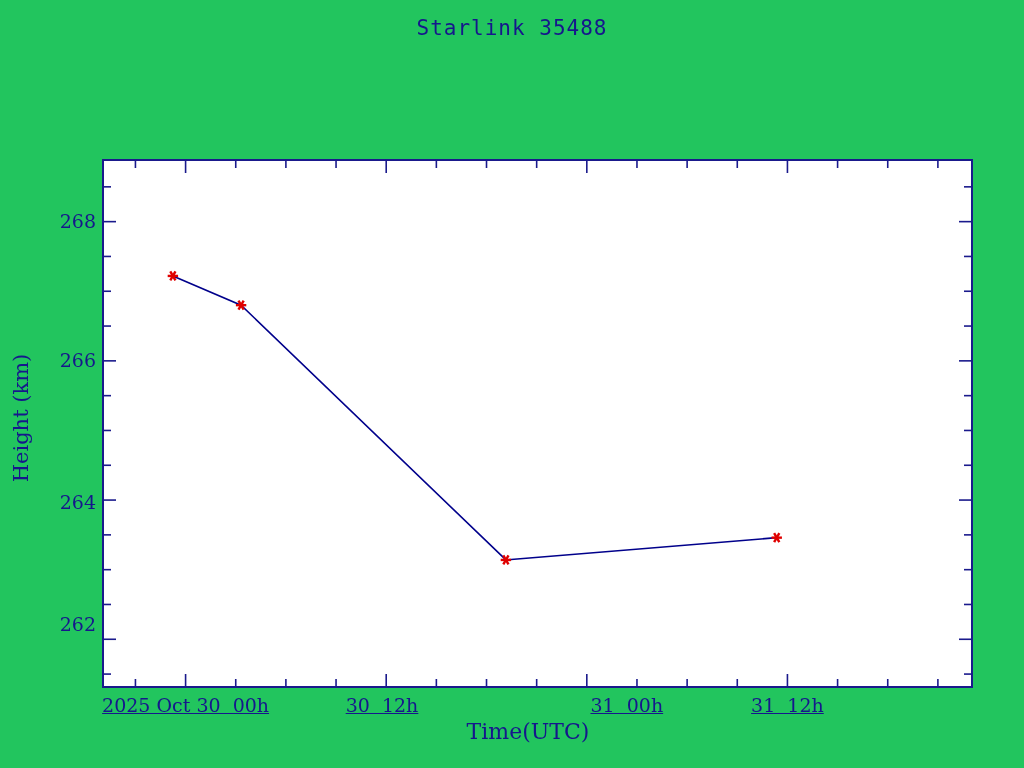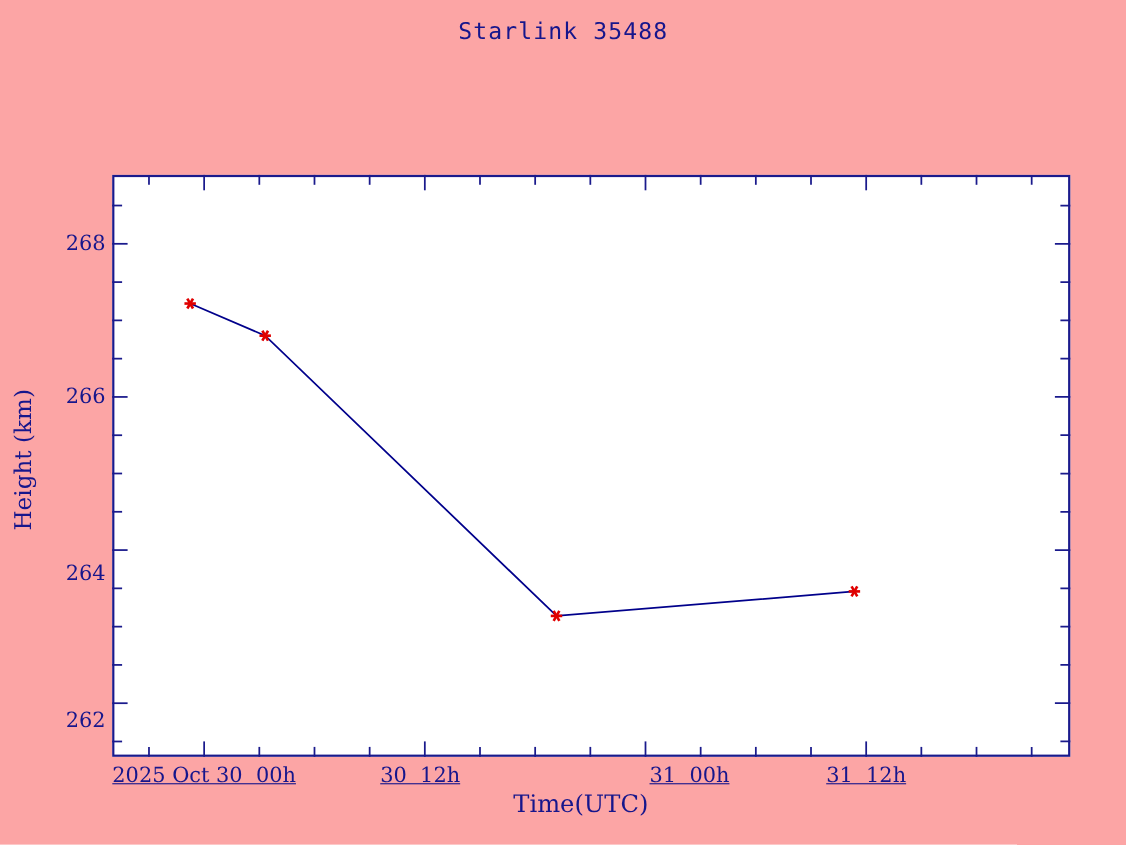--- a/index.html
+++ b/index.html
@@ -4,21 +4,21 @@
 <style>
   html, body {
     margin: 0;
     padding: 0;
     background: #ffffff;
   }
   #page {
     position: relative;
     width: 1024px;
     height: 768px;
-    background: #fca5a5;
+    background: #22c55e;
     overflow: hidden;
     font-family: "DejaVu Serif", "Liberation Serif", serif;
   }
   .chart-title {
     position: absolute;
     top: 16px;
     left: 0;
     width: 1024px;
     text-align: center;
     font-family: "DejaVu Sans Mono", "Liberation Mono", monospace;
@@ -194,22 +194,22 @@
           <line x1="771.53" y1="537.65" x2="781.93" y2="537.65" stroke="#e00000" stroke-width="2.4"></line>
           <line x1="774.13" y1="533.15" x2="779.33" y2="542.16" stroke="#e00000" stroke-width="2.4"></line>
           <line x1="779.33" y1="533.15" x2="774.13" y2="542.16" stroke="#e00000" stroke-width="2.4"></line>
         </g>
       </g>
   </svg>
 
   <div class="ytick-wrap" id="ytick-wrap">
       <div class="ytick-label" style="top: 209.645px;">268</div>
       <div class="ytick-label" style="top: 348.855px;">266</div>
-      <div class="ytick-label" style="top: 510px;">264</div>
-      <div class="ytick-label" style="top: 644px; text-align: right;">262</div>
+      <div class="ytick-label" style="top: 491px;">264</div>
+      <div class="ytick-label" style="top: 613px; text-align: right;">262</div>
     </div>
   <div id="xtick-wrap">
       <div class="xtick-label" style="left: 185.589px;">2025 Oct 30  00h</div>
       <div class="xtick-label" style="left: 382px;">30  12h</div>
       <div class="xtick-label" style="left: 586.818px; margin-left: 40px;">31  00h</div>
       <div class="xtick-label" style="left: 787.432px;">31  12h</div>
     </div>
 
   <div class="axis-title-x">Time(UTC)</div>
 

